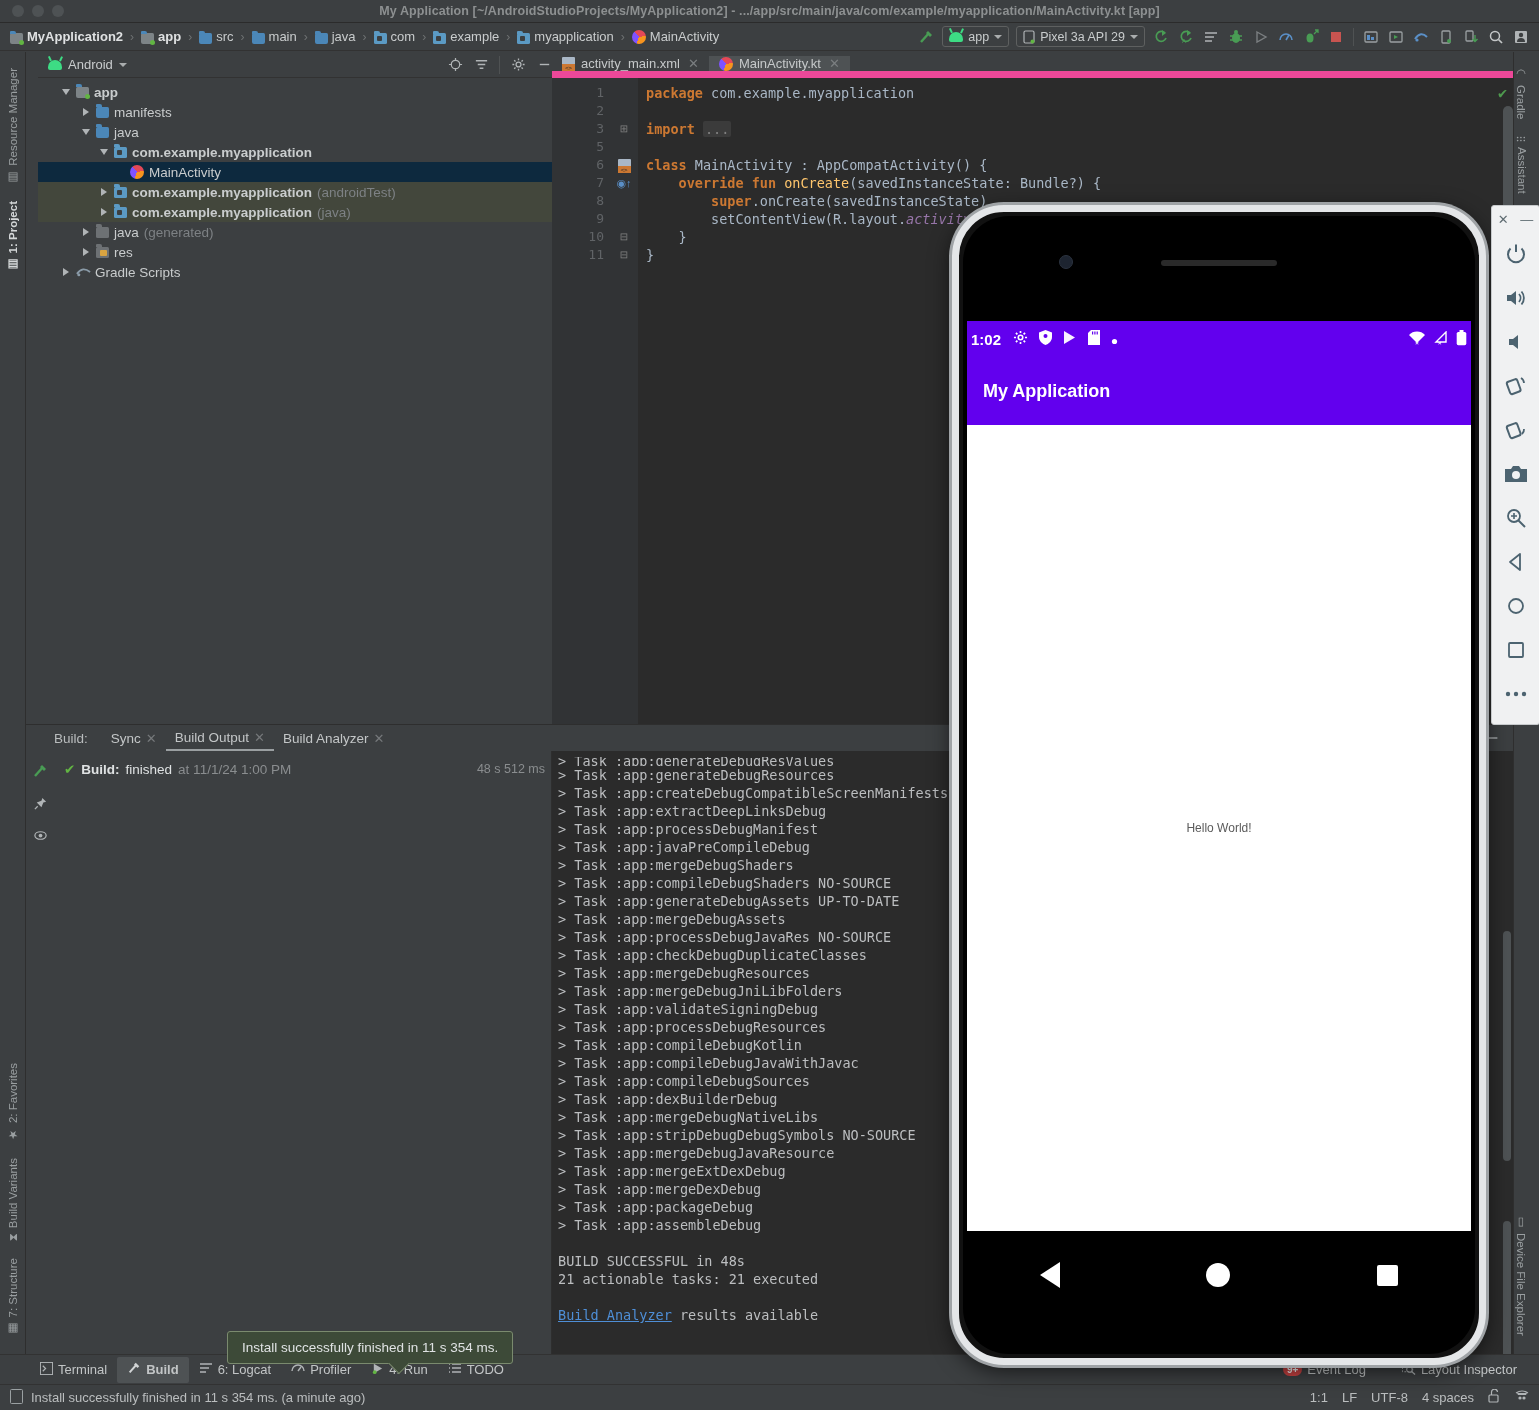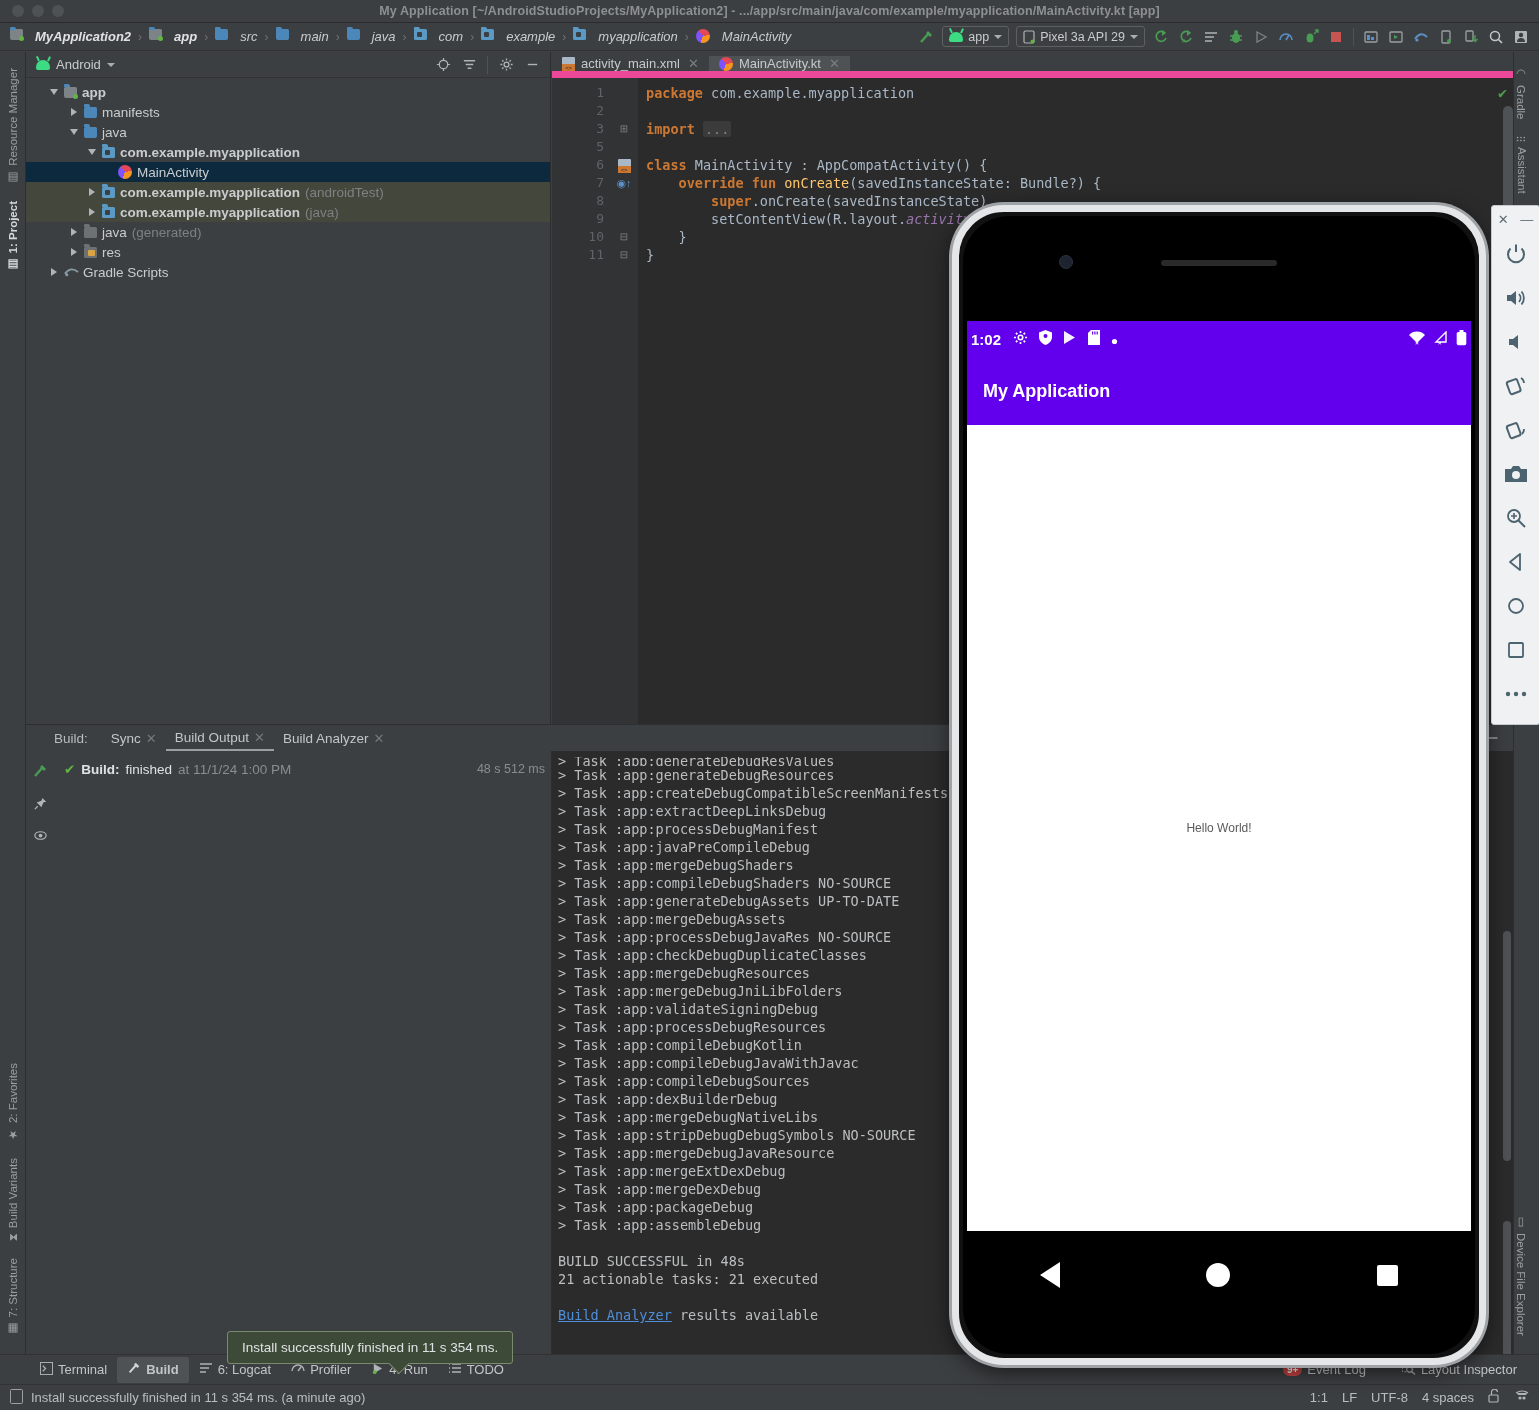--- a/index.html
+++ b/index.html
@@ -28,21 +28,21 @@
   }
 
   
   #navbar {
     height: 28px; background: #3c3f41;
     display: flex; align-items: center;
     border-bottom: 1px solid #323232;
     font-size: 13px;
   }
   #breadcrumb { display: flex; align-items: center; padding-left: 8px; gap: 2px; }
-  .crumb { display: flex; align-items: flex-start; gap: 12px; padding: 0 2px; color: #c9cccd; white-space: nowrap; font-style: italic;}
+  .crumb { display: flex; align-items: flex-end; gap: 4px; padding: 0 2px; color: #c9cccd; white-space: nowrap;}
   .crumb.bold { font-weight: bold; color: #dfe1e2; }
   .sep { color: #6e7172; padding: 0 3px; font-size: 12px; }
   .folder-ic { width: 13px; height: 11px; background: #4b87b8; border-radius: 1.5px 1.5px 2px 2px; position: relative; display:inline-block;}
   .folder-ic::before { content:""; position:absolute; top:-2.5px; left:0; width:6px; height:3px; background:#4b87b8; border-radius:1px 2px 0 0;}
   .folder-mod { background: #7d8487; }
   .folder-mod::after { content:""; position:absolute; right:-1px; bottom:-1px; width:5px;height:5px;border-radius:50%;background:#62b543;}
   .pkg-ic { width: 13px; height: 11px; background: #5b9ac4; border-radius: 1.5px; position: relative; display:inline-block;}
   .pkg-ic::before{content:"";position:absolute;top:-2.5px;left:0;width:6px;height:3px;background:#5b9ac4;border-radius:1px 2px 0 0;}
   .pkg-ic::after{content:"";position:absolute;left:3px;top:3px;width:5px;height:5px;background:#3c3f41;border-radius:1px;}
   .kt-ic { width: 14px; height: 14px; border-radius: 50%;
@@ -70,21 +70,21 @@
   #strip-left { left: 0; }
   .vlabel {
     writing-mode: vertical-rl; transform: rotate(180deg);
     font-size: 11.5px; color: #9a9fa1; padding: 8px 0; white-space: nowrap;
     display: flex; align-items: center; gap: 5px;
   }
   .vlabel.down { writing-mode: vertical-rl; transform: none; }
 
   
   #project-panel {
-    position: absolute; top: 0; left: 26px; width: 525px; bottom: 0;
+    position: absolute; top: 0; left: 38px; width: 525px; bottom: 0;
     background: #3c3f41; border-right: 1px solid #2e2e2e;
     display: flex; flex-direction: column;
   }
   #project-header {
     height: 26px; display: flex; align-items: center; padding: 0 6px 0 10px; gap: 6px;
     border-bottom: 1px solid #323232;
   }
   #project-header .ph-title { font-size: 13px; color: #c9cccd; }
   #ph-actions { margin-left: auto; display:flex; align-items:center; gap:2px; }
   .droid {

